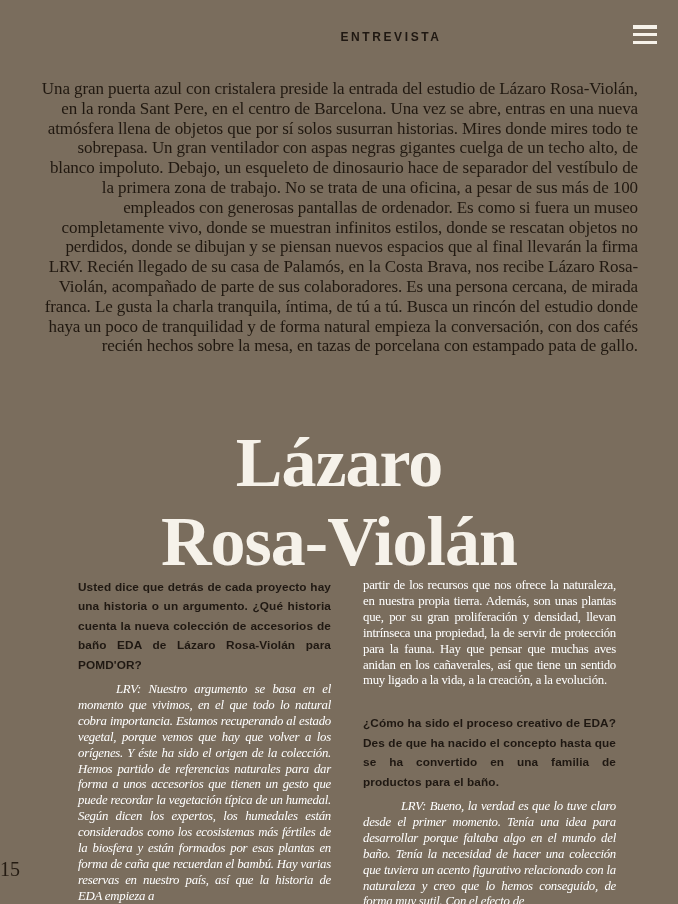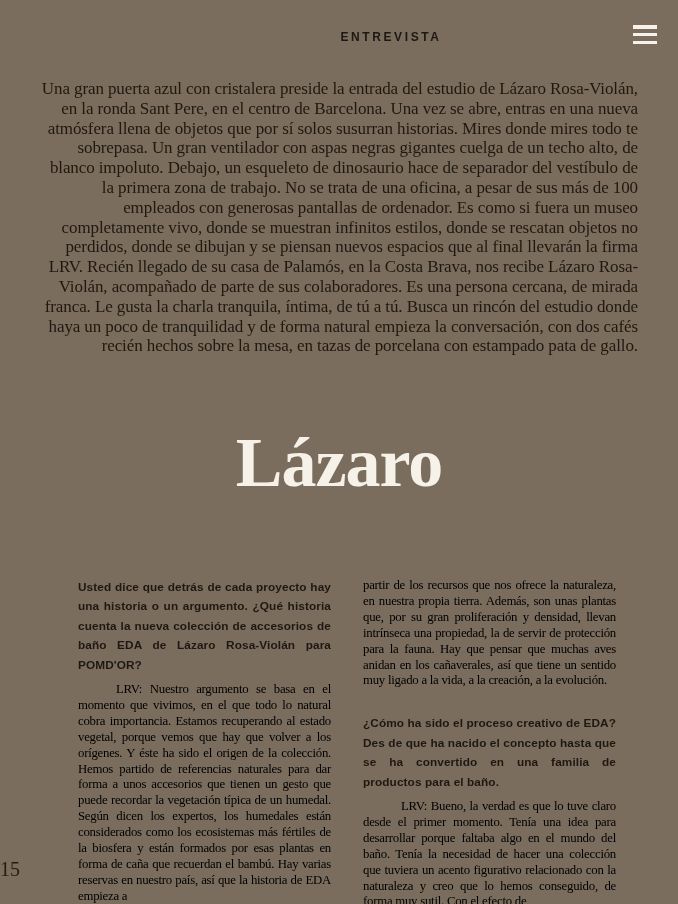--- a/index.html
+++ b/index.html
@@ -89,24 +89,24 @@
     color: #1f1812;
     margin: 0 0 7px 0;
   }
   .question.mid { margin-top: 25px; }
 
   .answer, .continuation {
     font-size: 12.8px;
     line-height: 15.9px;
     letter-spacing: -0.25px;
     text-align: justify;
-    color: #000000;
+    color: #ffffff;
     margin: 0;
   }
-  .answer { text-indent: 38px; }
+  .answer { text-indent: 38px; font-style: italic; }
   .continuation { text-indent: 0; margin-bottom: 0; }
 
   
   .footer {
     position: absolute;
     bottom: 23px; left: 0;
     width: 100%;
     font-size: 20px;
     color: #241b12;
   }
@@ -123,20 +123,21 @@
   <div class="menu" aria-label="menu">
     <span class="bar"></span>
     <span class="bar"></span>
     <span class="bar"></span>
   </div>
 
   <p class="intro">Una gran puerta azul con cristalera preside la entrada del estudio de Lázaro Rosa-Violán, en la ronda Sant Pere, en el centro de Barcelona. Una vez se abre, entras en una nueva atmósfera llena de objetos que por sí solos susurran historias. Mires donde mires todo te sobrepasa. Un gran ventilador con aspas negras gigantes cuelga de un techo alto, de blanco impoluto. Debajo, un esqueleto de dinosaurio hace de separador del vestíbulo de la primera zona de trabajo. No se trata de una oficina, a pesar de sus más de 100 empleados con generosas pantallas de ordenador. Es como si fuera un museo completamente vivo, donde se muestran infinitos estilos, donde se rescatan objetos no perdidos, donde se dibujan y se piensan nuevos espacios que al final llevarán la firma LRV. Recién llegado de su casa de Palamós, en la Costa Brava, nos recibe Lázaro Rosa-Violán, acompañado de parte de sus colaboradores. Es una persona cercana, de mirada franca. Le gusta la charla tranquila, íntima, de tú a tú. Busca un rincón del estudio donde haya un poco de tranquilidad y de forma natural empieza la conversación, con dos cafés recién hechos sobre la mesa, en tazas de porcelana con estampado pata de gallo.</p>
 
   <h1 class="big-title">
     <span>Lázaro</span><br>
+    <span>Rosa-Violán</span>
   </h1>
 
   <div class="columns">
 
     <div class="col">
       <p class="question">Usted dice que detrás de cada proyecto hay una historia o un argumento. ¿Qué historia cuenta la nueva colección de accesorios de baño EDA de Lázaro Rosa-Violán para POMD'OR?</p>
       <p class="answer">LRV: Nuestro argumento se basa en el momento que vivimos, en el que todo lo natural cobra importancia. Estamos recuperando al estado vegetal, porque vemos que hay que volver a los orígenes. Y éste ha sido el origen de la colección. Hemos partido de referencias naturales para dar forma a unos accesorios que tienen un gesto que puede recordar la vegetación típica de un humedal. Según dicen los expertos, los humedales están considerados como los ecosistemas más fértiles de la biosfera y están formados por esas plantas en forma de caña que recuerdan el bambú. Hay varias reservas en nuestro país, así que la historia de EDA empieza a</p>
     </div>
 
     <div class="col">

